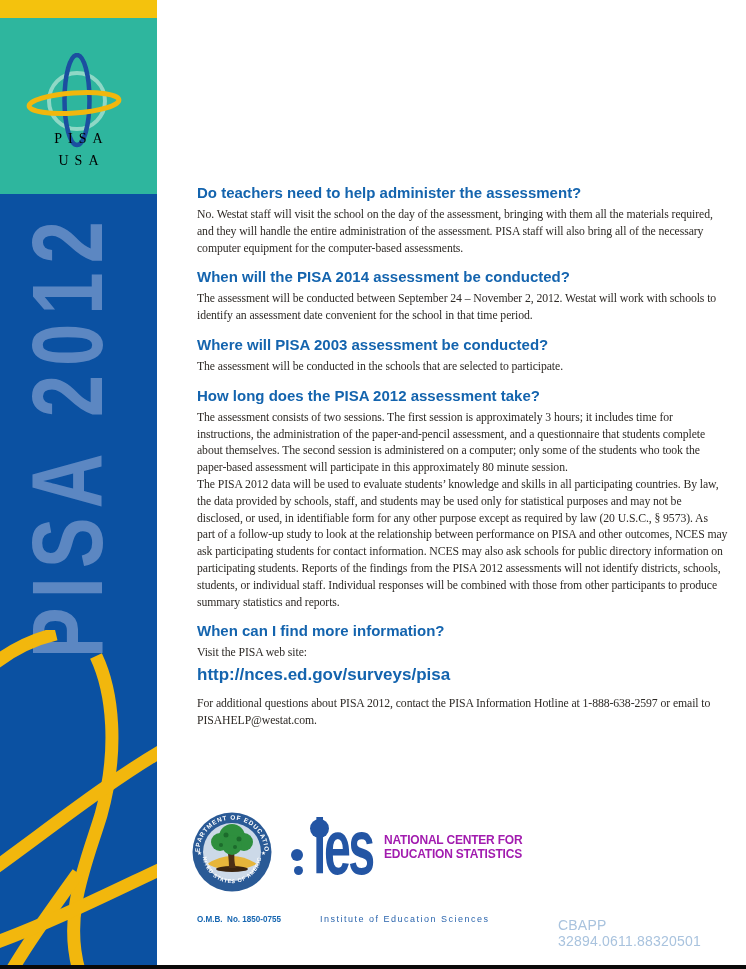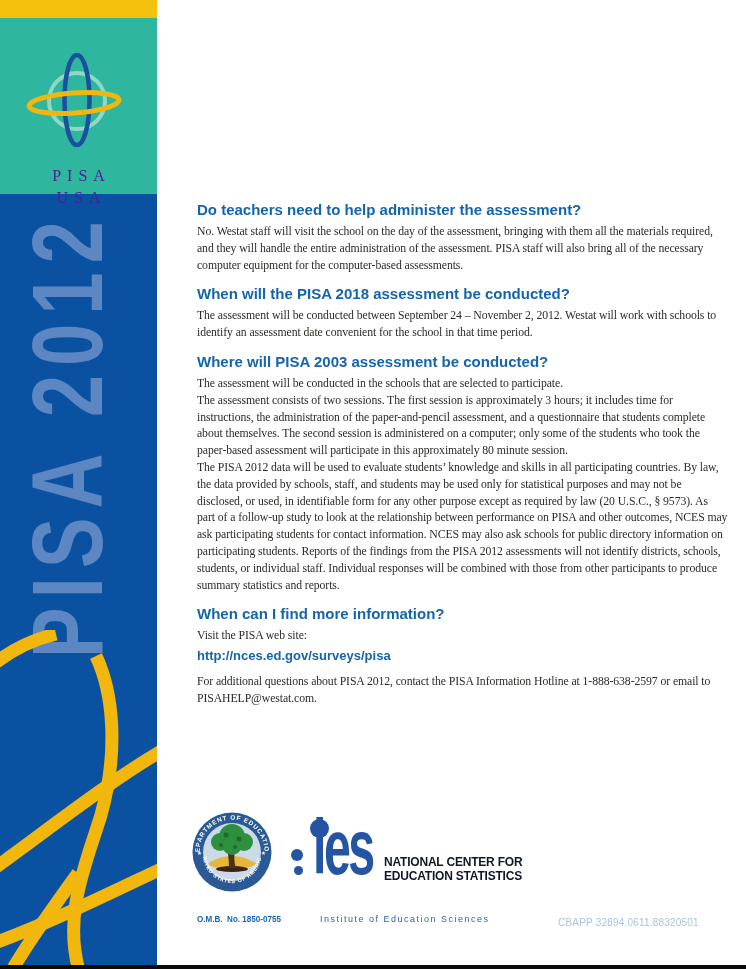--- a/index.html
+++ b/index.html
@@ -3,52 +3,52 @@
 <meta charset="utf-8">
 <style>
   html,body{margin:0;padding:0;background:#e9e9e9;}
   .page{position:relative;width:746px;height:969px;background:#ffffff;overflow:hidden;
         font-family:"Liberation Sans",sans-serif;}
   
   .sidebar{position:absolute;left:0;top:0;width:157px;height:969px;background:#0b51a2;overflow:hidden;}
   .top-bar{position:absolute;left:0;top:0;width:157px;height:18px;background:#f4c20d;}
   .teal-block{position:absolute;left:0;top:18px;width:157px;height:176px;background:#2eb69e;}
   .globe{position:absolute;left:26px;top:35px;}
-  .logo-text{position:absolute;left:0;top:110px;width:157px;text-align:center;color:#4c1d95;
-             font-family:"Liberation Serif",serif;font-size:16px;line-height:22px;
-             letter-spacing:6px;text-indent:6px;margin-top:37px;}
+  .logo-text{position:absolute;left:0;top:110px;width:157px;text-align:center;color:#000000;
+             font-family:"Liberation Serif",serif;font-size:14px;line-height:22px;
+             letter-spacing:6px;text-indent:6px;}
   .watermark{position:absolute;left:20px;top:658px;transform:rotate(-90deg) scale(1,1.32);
              transform-origin:0 0;font-weight:bold;font-size:76px;letter-spacing:9px;
              line-height:0.95;color:#5c87c2;white-space:nowrap;}
   .arcs{position:absolute;left:0;top:630px;}
   
   .content{position:absolute;left:197px;top:180px;width:534px;}
   .qh{font-size:15px;font-weight:bold;color:#1464ae;margin:12px 0 5px 0;}
-  .qh.first{margin-top:21px;}
+  .qh.first{margin-top:4px;}
   .qb{font-family:"Liberation Serif",serif;font-size:12.5px;line-height:16.8px;color:#2e2a26;
       margin:0;width:565px;transform:scaleX(0.94);transform-origin:0 0;letter-spacing:-0.1px;}
   .visit{margin-bottom:1px;}
-  .weblink{font-size:13px;font-weight:bold;color:#1464ae;margin:3px 0 10px 0;text-decoration:none;display:inline-block;}
+  .weblink{font-size:17px;font-weight:bold;color:#1464ae;margin:3px 0 10px 0;text-decoration:none;display:inline-block;}
   
   .seal{position:absolute;left:192px;top:812px;}
   .ies{position:absolute;left:288px;top:814px;width:260px;height:80px;color:#2355a4;}
   .dot{position:absolute;background:#2355a4;border-radius:50%;}
   .dot-big{left:22px;top:5px;width:19px;height:19px;}
   .dot-med{left:3px;top:35px;width:12px;height:12px;}
   .dot-small{left:6px;top:52px;width:9px;height:9px;}
   .ies-word{position:absolute;left:25px;top:-6px;font-size:78px;font-weight:bold;line-height:1;
             letter-spacing:-4px;transform:scaleX(0.62);transform-origin:0 0;}
-  .ies-center{position:absolute;left:96px;top:42px;font-size:12px;font-weight:bold;line-height:13.5px;
-              letter-spacing:-0.2px;color:#0f172a;white-space:nowrap;}
+  .ies-center{position:absolute;left:96px;top:20px;font-size:12px;font-weight:bold;line-height:13.5px;
+              letter-spacing:-0.2px;color:#a21caf;white-space:nowrap;}
   .ies-tagline{position:absolute;left:32px;top:64px;font-size:9px;letter-spacing:1.5px;
                color:#2b65ad;white-space:nowrap;margin-top:36px;}
   
   .omb{position:absolute;left:197px;top:914px;font-size:8.5px;font-weight:bold;color:#1565b0;
        transform:scaleX(0.95);transform-origin:0 0;white-space:pre;}
-  .code{position:absolute;left:558px;top:917px;font-size:10px;color:#a9c3de;letter-spacing:0.2px;}
+  .code{position:absolute;left:558px;top:917px;font-size:14px;color:#a9c3de;letter-spacing:0.2px;}
   .black-bar{position:absolute;left:0;bottom:0;width:746px;height:4px;background:#0a0a0a;}
 </style>
 </head>
 <body>
 
 <div class="page">
 
   <div class="sidebar">
     <div class="top-bar"></div>
 
@@ -75,26 +75,27 @@
         <path d="M -8 314 C 52 292 112 262 163 238"></path>
       </g>
     </svg>
   </div>
 
   <div class="content">
 
     <div class="qh first">Do teachers need to help administer the assessment?</div>
     <p class="qb">No. Westat staff will visit the school on the day of the assessment, bringing with them all the materials required, and they will handle the entire administration of the assessment. PISA staff will also bring all of the necessary computer equipment for the computer-based assessments.</p>
 
-    <div class="qh">When will the PISA 2018 assessment be conducted?</div>
+    <div class="qh">When will the PISA 2014 assessment be conducted?</div>
     <p class="qb">The assessment will be conducted between September 24 – November 2, 2012. Westat will work with schools to identify an assessment date convenient for the school in that time period.</p>
 
     <div class="qh">Where will PISA 2003 assessment be conducted?</div>
     <p class="qb">The assessment will be conducted in the schools that are selected to participate.</p>
 
+    <div class="qh">How long does the PISA 2012 assessment take?</div>
     <p class="qb">The assessment consists of two sessions. The first session is approximately 3 hours; it includes time for instructions, the administration of the paper-and-pencil assessment, and a questionnaire that students complete about themselves. The second session is administered on a computer; only some of the students who took the paper-based assessment will participate in this approximately 80 minute session.</p>
 
     <p class="qb">The PISA 2012 data will be used to evaluate students’ knowledge and skills in all participating countries. By law, the data provided by schools, staff, and students may be used only for statistical purposes and may not be disclosed, or used, in identifiable form for any other purpose except as required by law (20 U.S.C., § 9573). As part of a follow-up study to look at the relationship between performance on PISA and other outcomes, NCES may ask participating students for contact information. NCES may also ask schools for public directory information on participating students. Reports of the findings from the PISA 2012 assessments will not identify districts, schools, students, or individual staff. Individual responses will be combined with those from other participants to produce summary statistics and reports.</p>
 
     <div class="qh">When can I find more information?</div>
     <p class="qb visit">Visit the PISA web site:</p>
     <a class="weblink" href="#">http://nces.ed.gov/surveys/pisa</a>
     <p class="qb">For additional questions about PISA 2012, contact the PISA Information Hotline at 1-888-638-2597 or email to PISAHELP@westat.com.</p>
   </div>
 

